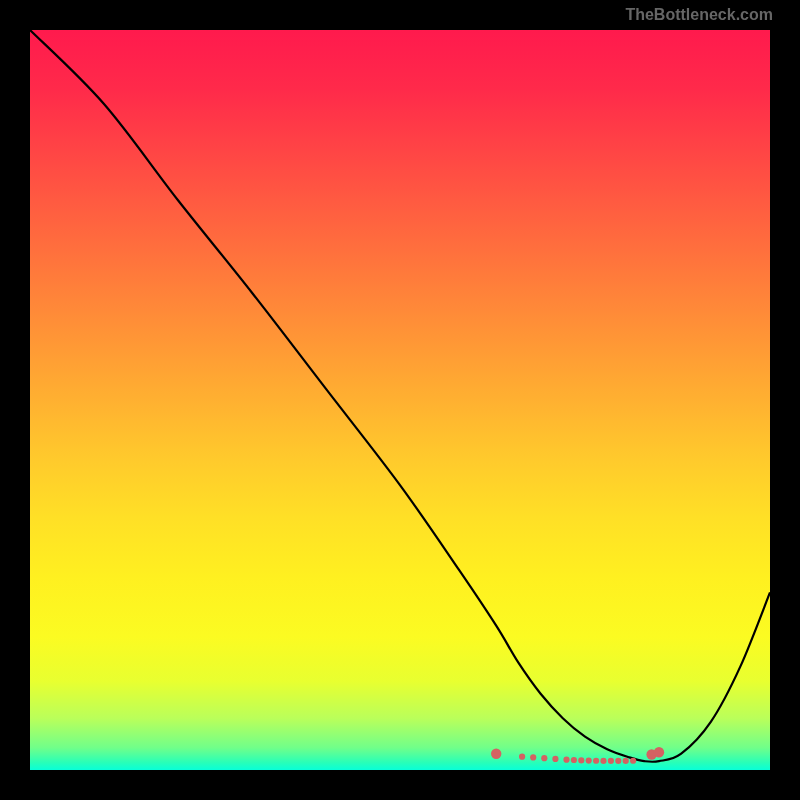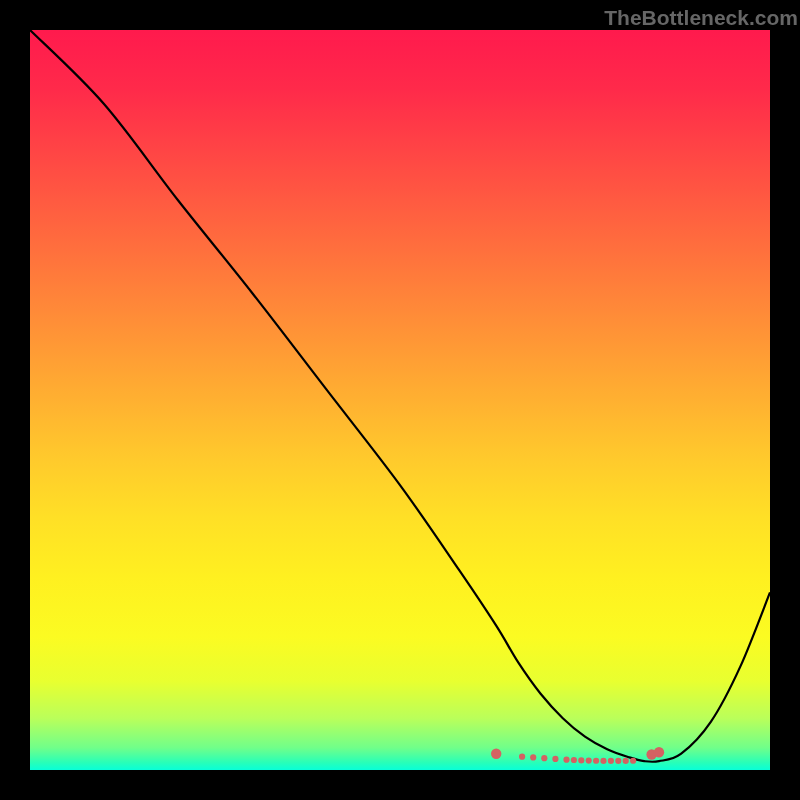--- a/index.html
+++ b/index.html
@@ -11,23 +11,23 @@
     width: 800px;
     height: 800px;
     background: #000000;
     position: relative;
     overflow: hidden;
     font-family: Arial, Helvetica, sans-serif;
   }
   .watermark {
     position: absolute;
     top: 6px;
-    right: 2px;
+    right: 27px;
     color: #666666;
-    font-size: 21px;
+    font-size: 16px;
     font-weight: 600;
     z-index: 10;
   }
   .plot-area {
     position: absolute;
     left: 30px;
     top: 30px;
     width: 740px;
     height: 740px;
     background: linear-gradient(to bottom,

